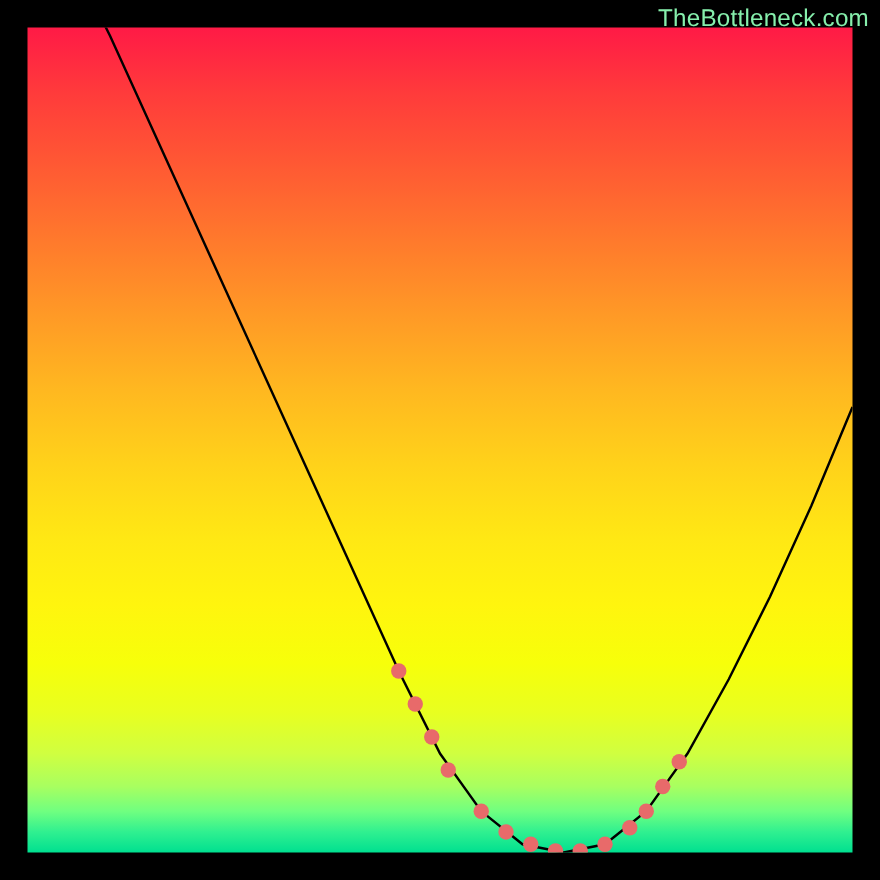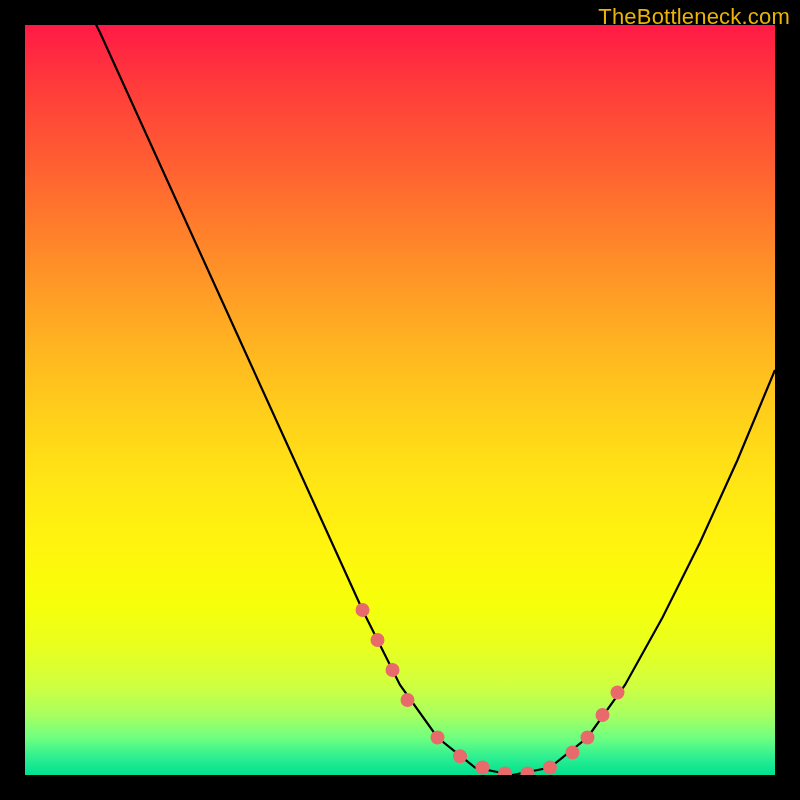--- a/index.html
+++ b/index.html
@@ -41,21 +41,21 @@
       #a8ff60 92%,
       #70ff80 95%,
       #30f090 97.5%,
       #00e090 100%
     );
   }
   .attribution {
     position: absolute;
     top: 4px;
     right: 10px;
-    color: #eab308;
+    color: #86efac;
     font-size: 22px;
     font-weight: 500;
     letter-spacing: 0.2px;
   }
   svg.curve {
     position: absolute;
     left: 0;
     top: 0;
     width: 750px;
     height: 750px;

